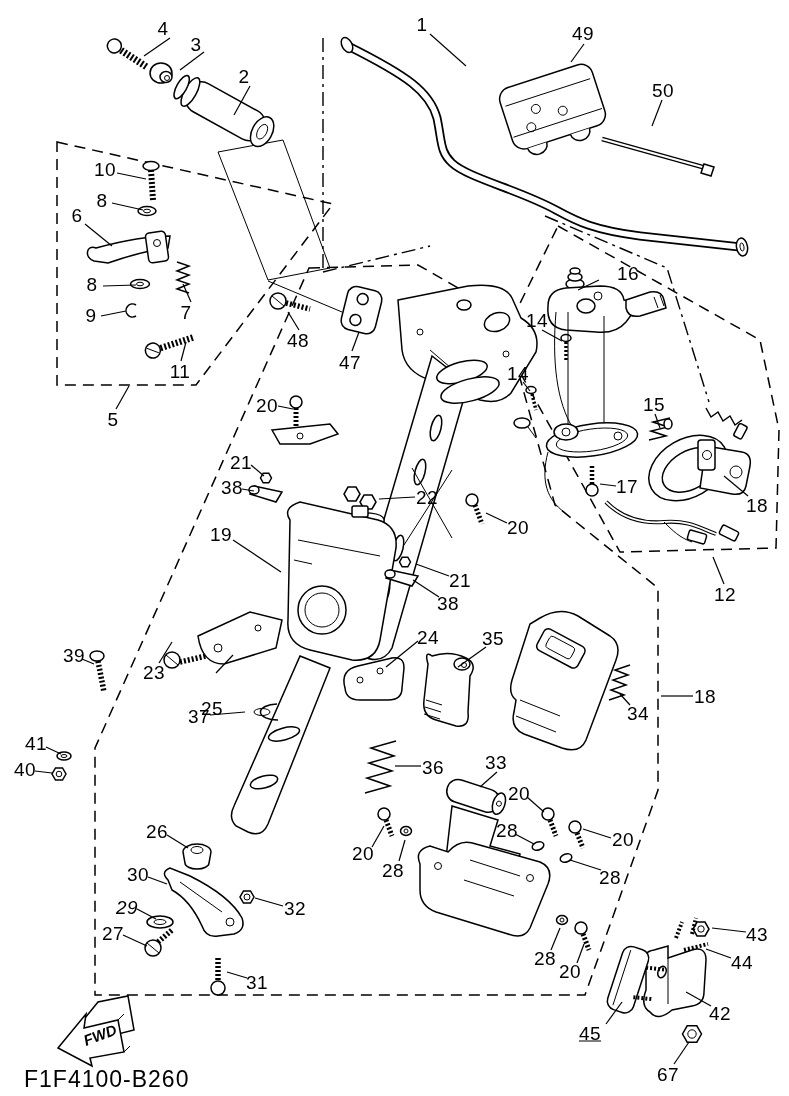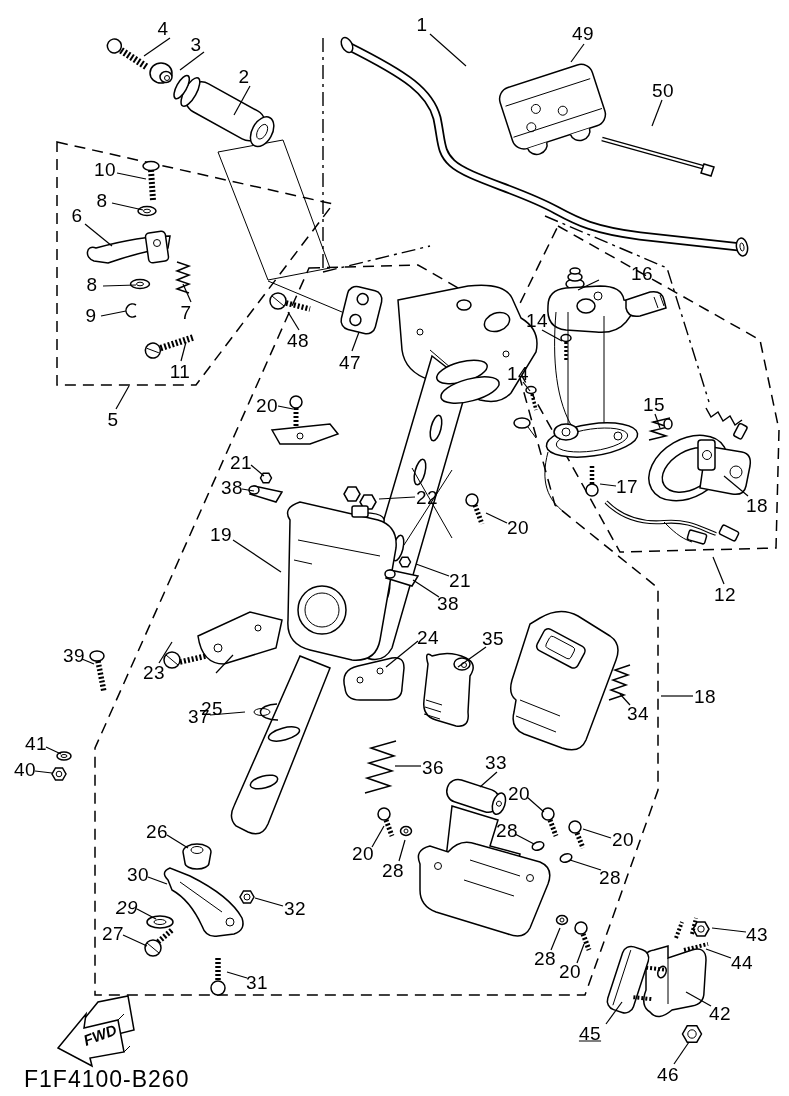--- a/index.html
+++ b/index.html
@@ -395,21 +395,21 @@
       <div class="callout" style="left: 102px; top: 200px;">8</div>
       <div class="callout" style="left: 92px; top: 284px;">8</div>
       <div class="callout" style="left: 91px; top: 315px;">9</div>
       <div class="callout" style="left: 105px; top: 169px;">10</div>
       <div class="callout" style="left: 180px; top: 371px;">11</div>
       <div class="callout" style="left: 725px; top: 594px;">12</div>
       <div class="callout" style="left: 757px; top: 505px;">18</div>
       <div class="callout" style="left: 537px; top: 320px;">14</div>
       <div class="callout" style="left: 518px; top: 373px;">14</div>
       <div class="callout" style="left: 654px; top: 404px;">15</div>
-      <div class="callout" style="left: 642px; top: 273px;">16</div>
+      <div class="callout" style="left: 628px; top: 273px;">16</div>
       <div class="callout" style="left: 627px; top: 486px;">17</div>
       <div class="callout" style="left: 705px; top: 696px;">18</div>
       <div class="callout" style="left: 221px; top: 534px;">19</div>
       <div class="callout" style="left: 267px; top: 405px;">20</div>
       <div class="callout" style="left: 518px; top: 527px;">20</div>
       <div class="callout" style="left: 363px; top: 853px;">20</div>
       <div class="callout" style="left: 519px; top: 793px;">20</div>
       <div class="callout" style="left: 623px; top: 839px;">20</div>
       <div class="callout" style="left: 570px; top: 971px;">20</div>
       <div class="callout" style="left: 241px; top: 462px;">21</div>
@@ -435,21 +435,21 @@
       <div class="callout" style="left: 199px; top: 716px;">37</div>
       <div class="callout" style="left: 232px; top: 487px;">38</div>
       <div class="callout" style="left: 448px; top: 603px;">38</div>
       <div class="callout" style="left: 74px; top: 655px;">39</div>
       <div class="callout" style="left: 25px; top: 769px;">40</div>
       <div class="callout" style="left: 36px; top: 743px;">41</div>
       <div class="callout" style="left: 720px; top: 1013px;">42</div>
       <div class="callout" style="left: 757px; top: 934px;">43</div>
       <div class="callout" style="left: 742px; top: 962px;">44</div>
       <div class="callout" style="left: 590px; top: 1033px; text-decoration: underline;">45</div>
-      <div class="callout" style="left: 668px; top: 1074px;">46</div>
+      <div class="callout" style="left: 668px; top: 1074px;">67</div>
       <div class="callout" style="left: 350px; top: 362px;">47</div>
       <div class="callout" style="left: 298px; top: 340px;">48</div>
       <div class="callout" style="left: 583px; top: 33px;">49</div>
       <div class="callout" style="left: 663px; top: 90px;">50</div>
     </div>
 
 <div class="footer-code">F1F4100-B260</div>
 
 </div>
 

